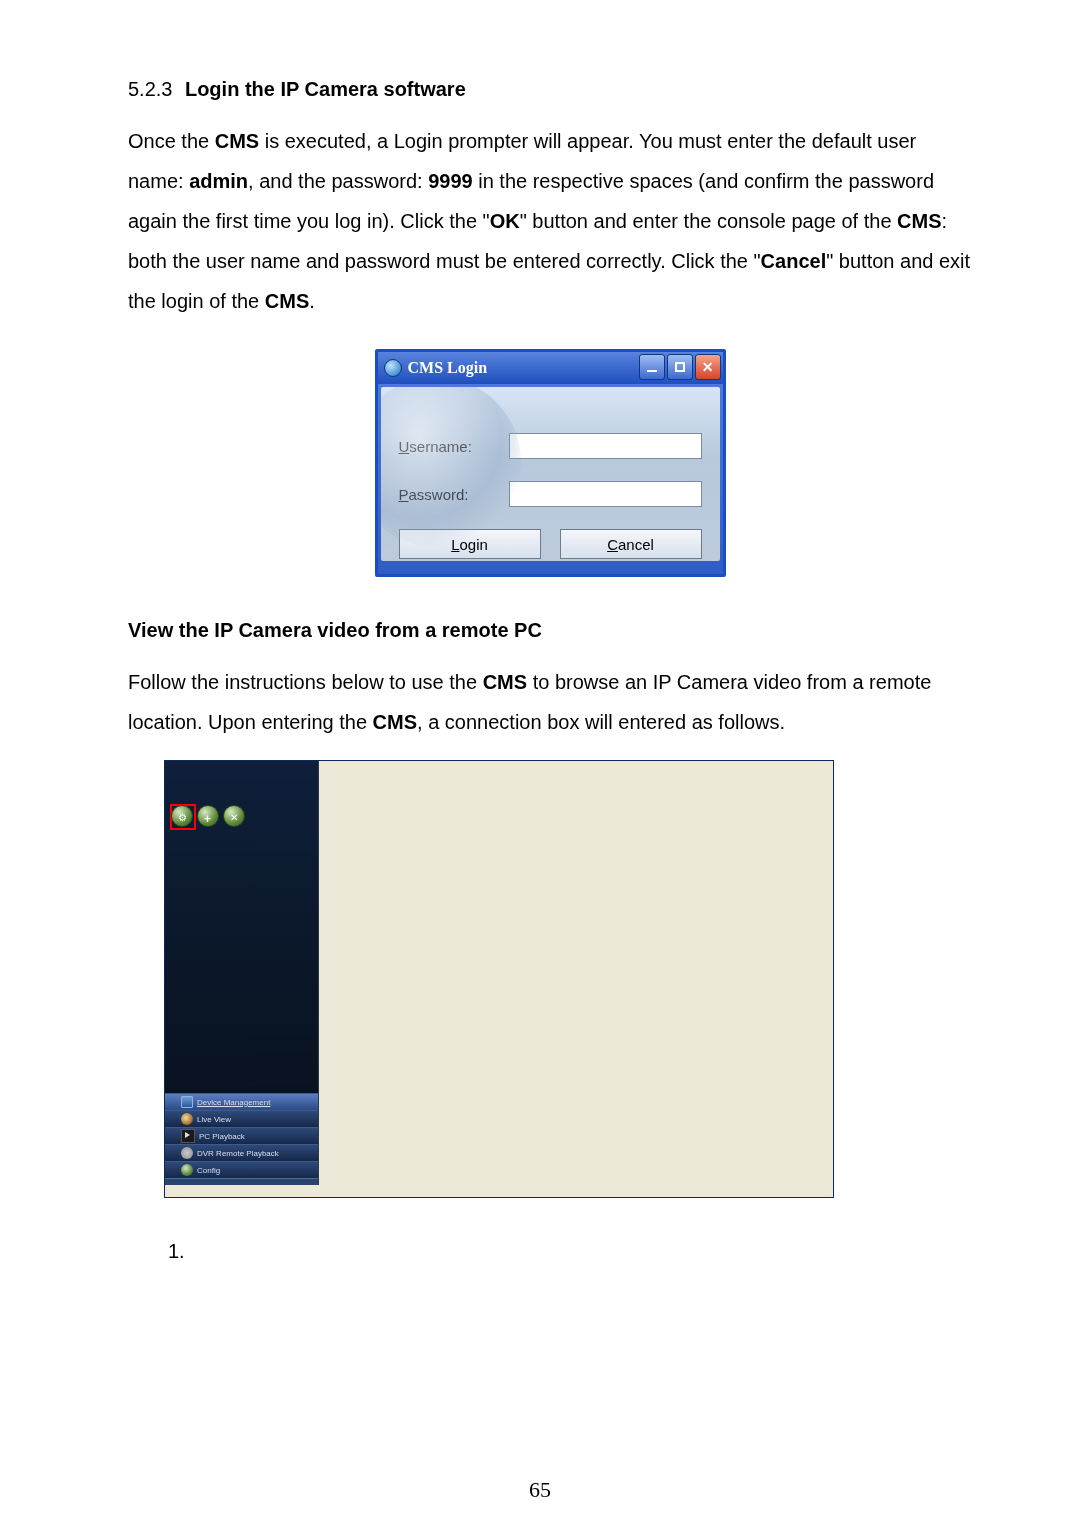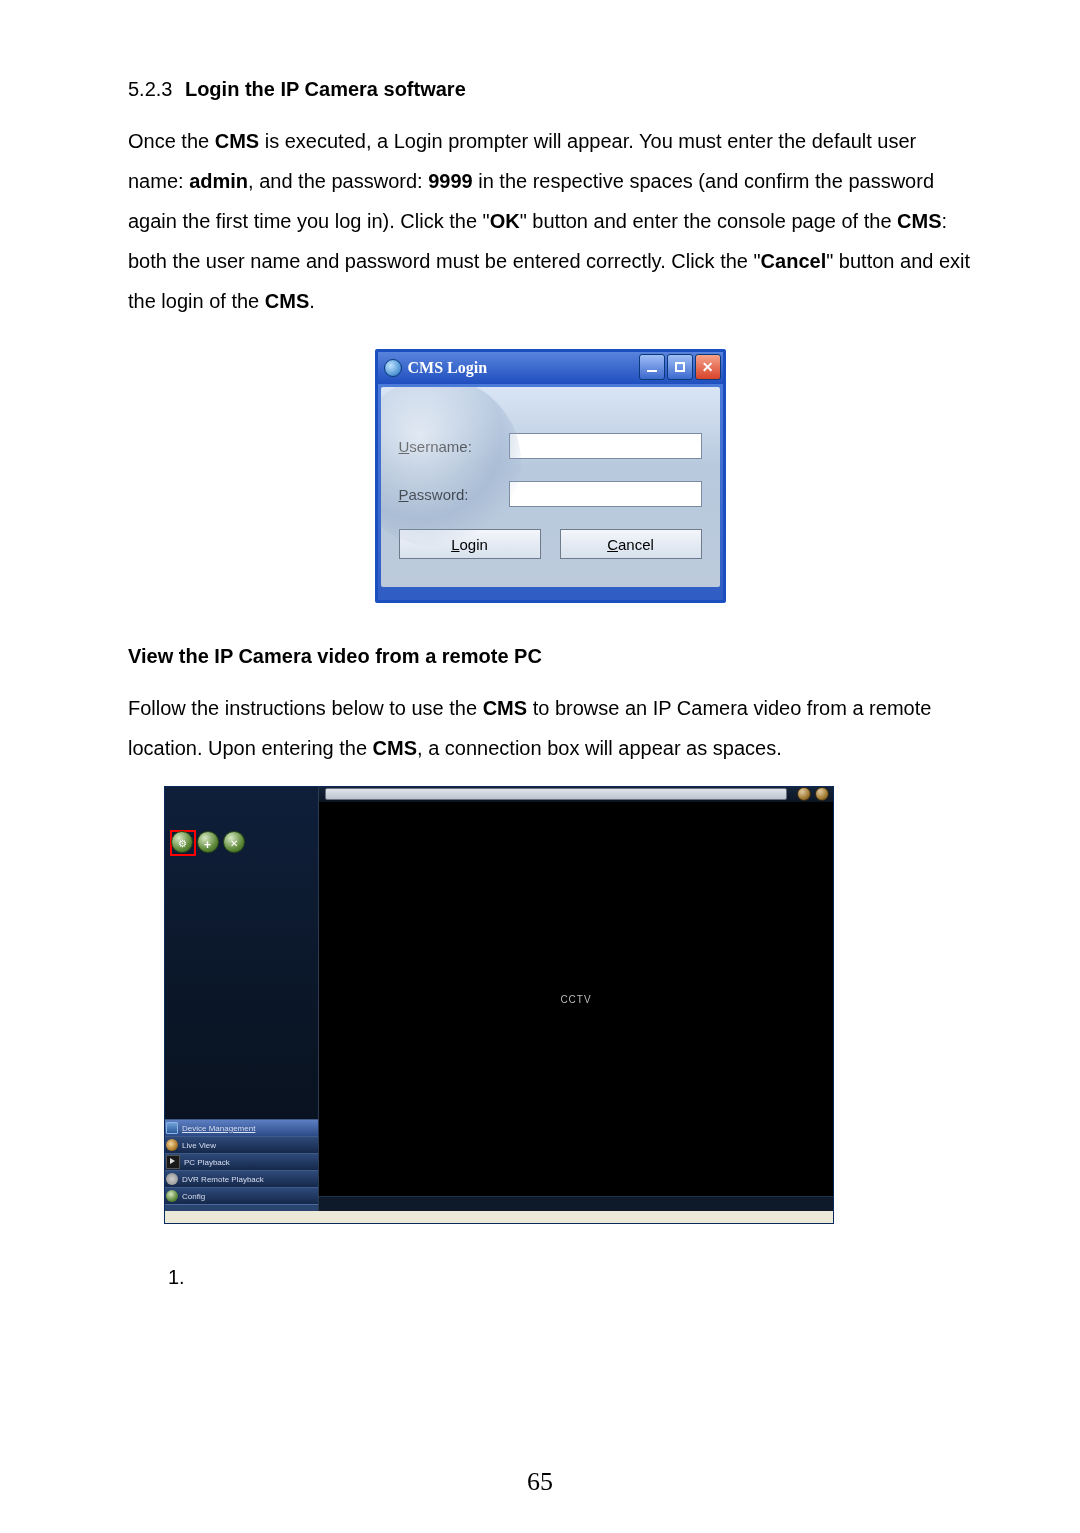--- a/index.html
+++ b/index.html
@@ -16,21 +16,21 @@
   .login-globe{width:16px;height:16px;border-radius:50%;background:radial-gradient(circle at 35% 35%,#bfe3ff,#1a6fc0);margin:0 6px 0 6px;border:1px solid #0b3a7a;}
   .login-title{color:#fff;font-weight:bold;font-size:16px;font-family:"Times New Roman",serif;}
   .login-tbtns{position:absolute;right:2px;top:2px;display:flex;gap:2px;}
   .tbtn{width:24px;height:24px;border:1px solid #0b3a7a;border-radius:3px;display:flex;align-items:center;justify-content:center;font-weight:bold;font-size:14px;color:#fff;}
   .tbtn.min{background:linear-gradient(#9fbef5,#3d69cf);}
   .tbtn.max{background:linear-gradient(#9fbef5,#3d69cf);}
   .tbtn.close{background:linear-gradient(#f5a38a,#d8432a);}
   .tbtn.min::before{content:"";width:10px;height:2px;background:#fff;margin-top:8px;}
   .tbtn.max::before{content:"";width:10px;height:10px;border:2px solid #fff;box-sizing:border-box;}
   .tbtn.close::before{content:"\2715";color:#fff;font-size:14px;line-height:1;}
-  .login-body{background:linear-gradient(#d9e5f5,#b8c9de 40%,#bccadb);margin:3px;border-radius:2px;padding:24px 18px 28px 18px;position:relative;overflow:hidden;}
+  .login-body{background:linear-gradient(#d9e5f5,#b8c9de 40%,#bccadb);margin:3px;border-radius:2px;padding:24px 18px 2px 18px;position:relative;overflow:hidden;}
   .login-body::before{content:"";position:absolute;left:-30px;top:-10px;width:170px;height:170px;border-radius:50%;background:radial-gradient(circle at 40% 35%,rgba(255,255,255,.8),rgba(144,168,198,.6) 55%,transparent 75%);opacity:.6;pointer-events:none;}
   .login-row{display:flex;align-items:center;margin:22px 0;}
   .login-label{width:110px;font-size:15px;color:#000;}
   .login-label .u{text-decoration:underline;}
   .login-input{flex:1;height:22px;border:1px solid #7a8ba2;background:#fff;}
   .login-btns{display:flex;justify-content:space-between;margin-top:18px;}
   .lbtn{width:140px;height:28px;border:1px solid #6e7b8a;background:linear-gradient(#f3f6fb,#d7e0ec);font-size:15px;display:flex;align-items:center;justify-content:center;}
   .lbtn .u{text-decoration:underline;}
 
   .subhead{font-weight:bold;font-size:20px;margin-top:42px;}
@@ -52,21 +52,21 @@
   .cms-side{width:153px;background:linear-gradient(#0f1f3a,#0a1525 60%,#070f1a);position:relative;border-right:1px solid #2a3a52;display:flex;flex-direction:column;}
   .cms-toolbar-row{margin:44px 0 0 6px;display:flex;gap:4px;align-items:center;}
   .tool{width:20px;height:20px;border-radius:50%;background:radial-gradient(circle at 35% 30%,#d7e8c4,#5f8a3a 60%,#2e5a18);border:1px solid #294a15;position:relative;}
   .tool::after{content:"";position:absolute;left:50%;top:50%;transform:translate(-50%,-50%);width:8px;height:8px;}
   .tool.gear::after{content:"\2699";color:#fff;font-size:10px;left:50%;top:50%;transform:translate(-50%,-55%);}
   .tool.plus::after{content:"+";color:#fff;font-size:12px;font-weight:bold;left:50%;top:50%;transform:translate(-50%,-55%);}
   .tool.del::after{content:"\2715";color:#fff;font-size:10px;left:50%;top:50%;transform:translate(-50%,-55%);}
   .highlight-box{position:absolute;border:2px solid #ff0000;width:22px;height:22px;left:5px;top:43px;}
   .side-spacer{flex:1;}
   .side-tabs{display:flex;flex-direction:column;}
-  .stab{height:16px;background:linear-gradient(#2e4a7a,#15284a);border-top:1px solid #3f5a86;display:flex;align-items:center;padding-left:1px;color:#d7def0;font-size:8px;gap:4px;white-space:nowrap;}
+  .stab{height:16px;background:linear-gradient(#2e4a7a,#15284a);border-top:1px solid #3f5a86;display:flex;align-items:center;padding-left:16px;color:#d7def0;font-size:8px;gap:4px;white-space:nowrap;}
   .stab.sel{background:linear-gradient(#5c7ec2,#2b4a86);}
   .stab.sel .stab-text{text-decoration:underline;}
   .stab-icon{width:12px;height:12px;display:inline-block;}
   .ic-screen{background:linear-gradient(#6fa0d8,#2a5a9a);border:1px solid #8cb5e5;border-radius:1px;box-sizing:border-box;}
   .ic-eye{border-radius:50%;background:radial-gradient(circle at 40% 40%,#f3d9a0,#b07a2a 60%,#4f360f);}
   .ic-play{background:#1a1a1a;border:1px solid #555;position:relative;}
   .ic-play::after{content:"";position:absolute;left:3px;top:2px;border-left:5px solid #ddd;border-top:3px solid transparent;border-bottom:3px solid transparent;}
   .ic-disc{border-radius:50%;background:radial-gradient(circle,#ccc,#888);}
   .ic-gear{border-radius:50%;background:radial-gradient(circle at 40% 35%,#d7e8c4,#5f8a3a 60%,#2e5a18);}
   .resize-stub{height:6px;background:#29456f;border-top:1px solid #4a6aa0;}
@@ -79,21 +79,21 @@
   .cms-status{height:14px;background:#0e1a2a;border-top:1px solid #1e3252;}
   .cms-footer{height:12px;background:#ece9d8;}
 
   
   .step-line{display:flex;align-items:center;font-size:20px;margin:42px 0 0 40px;gap:24px;}
   .step-num{width:28px;}
   .add-icon{width:30px;height:30px;border-radius:50%;background:radial-gradient(circle at 35% 30%,#c8e2b0,#5f8a3a 55%,#24470f);border:1px solid #1e3a0d;position:relative;display:inline-block;vertical-align:middle;margin:0 4px;}
   .add-icon::before{content:"";position:absolute;left:10px;top:6px;width:8px;height:14px;border:2px solid #f3e9c2;border-radius:4px 4px 2px 2px;}
   .add-icon::after{content:"+";position:absolute;right:-2px;bottom:-2px;width:12px;height:12px;background:#eac24a;border-radius:50%;color:#5a3a00;font-size:10px;font-weight:bold;text-align:center;line-height:12px;border:1px solid #8a6a18;}
 
-  .pagenum{position:absolute;left:0;right:0;bottom:36px;text-align:center;font-family:"Times New Roman",serif;font-size:26px;}
+  .pagenum{position:absolute;left:0;right:0;bottom:30px;text-align:center;font-family:"Times New Roman",serif;font-size:22px;}
 </style>
 </head>
 <body>
 
 <div class="page">
   <div>
     <span class="sec-num">5.2.3</span>
     <span class="sec-title" style="margin-left:8px;">Login the IP Camera software</span>
   </div>
 
@@ -129,21 +129,21 @@
             <span class="u">C</span>
             <span>ancel</span>
           </div>
       </div>
     </div>
   </div>
 
   <div class="subhead">View the IP Camera video from a remote PC</div>
 
   <div class="para">
-    <span>Follow the instructions below to use the </span><b>CMS</b><span> to browse an IP Camera video from a remote location. Upon entering the </span><b>CMS</b><span>, a connection box will appear as spaces.</span>
+    <span>Follow the instructions below to use the </span><b>CMS</b><span> to browse an IP Camera video from a remote location. Upon entering the </span><b>CMS</b><span>, a connection box will entered as follows.</span>
   </div>
 
   <div class="cms-window">
     <div class="cms-body">
       <div class="cms-side">
         <div class="highlight-box"></div>
         <div class="cms-toolbar-row">
           <div class="tool gear"></div>
           <div class="tool plus"></div>
           <div class="tool del"></div>
@@ -166,31 +166,20 @@
               <span class="stab-icon ic-disc"></span>
               <span class="stab-text">DVR Remote Playback</span>
             </div>
             <div class="stab">
               <span class="stab-icon ic-gear"></span>
               <span class="stab-text">Config</span>
             </div>
           </div>
         <div class="resize-stub"></div>
       </div>
-      <div class="cms-main">
-        <div class="cms-toprow">
-          <div class="cms-toprow-bar"></div>
-          <div class="tr-btn"></div>
-          <div class="tr-btn"></div>
-        </div>
-        <div class="cms-video">
-          <span>CCTV</span>
-        </div>
-        <div class="cms-status"></div>
-      </div>
     </div>
     <div class="cms-footer"></div>
   </div>
 
   <div class="step-line">
     <span class="step-num">1.</span>
   </div>
 </div>
 
 <div class="pagenum">65</div>

